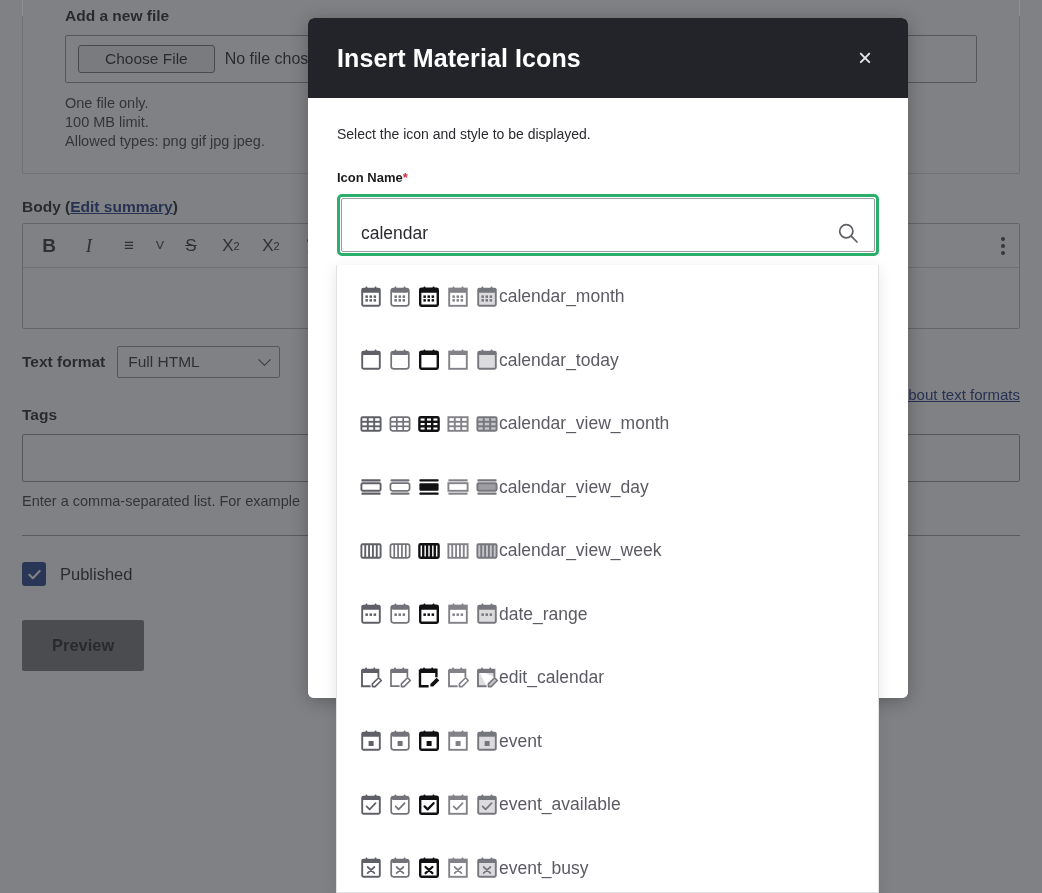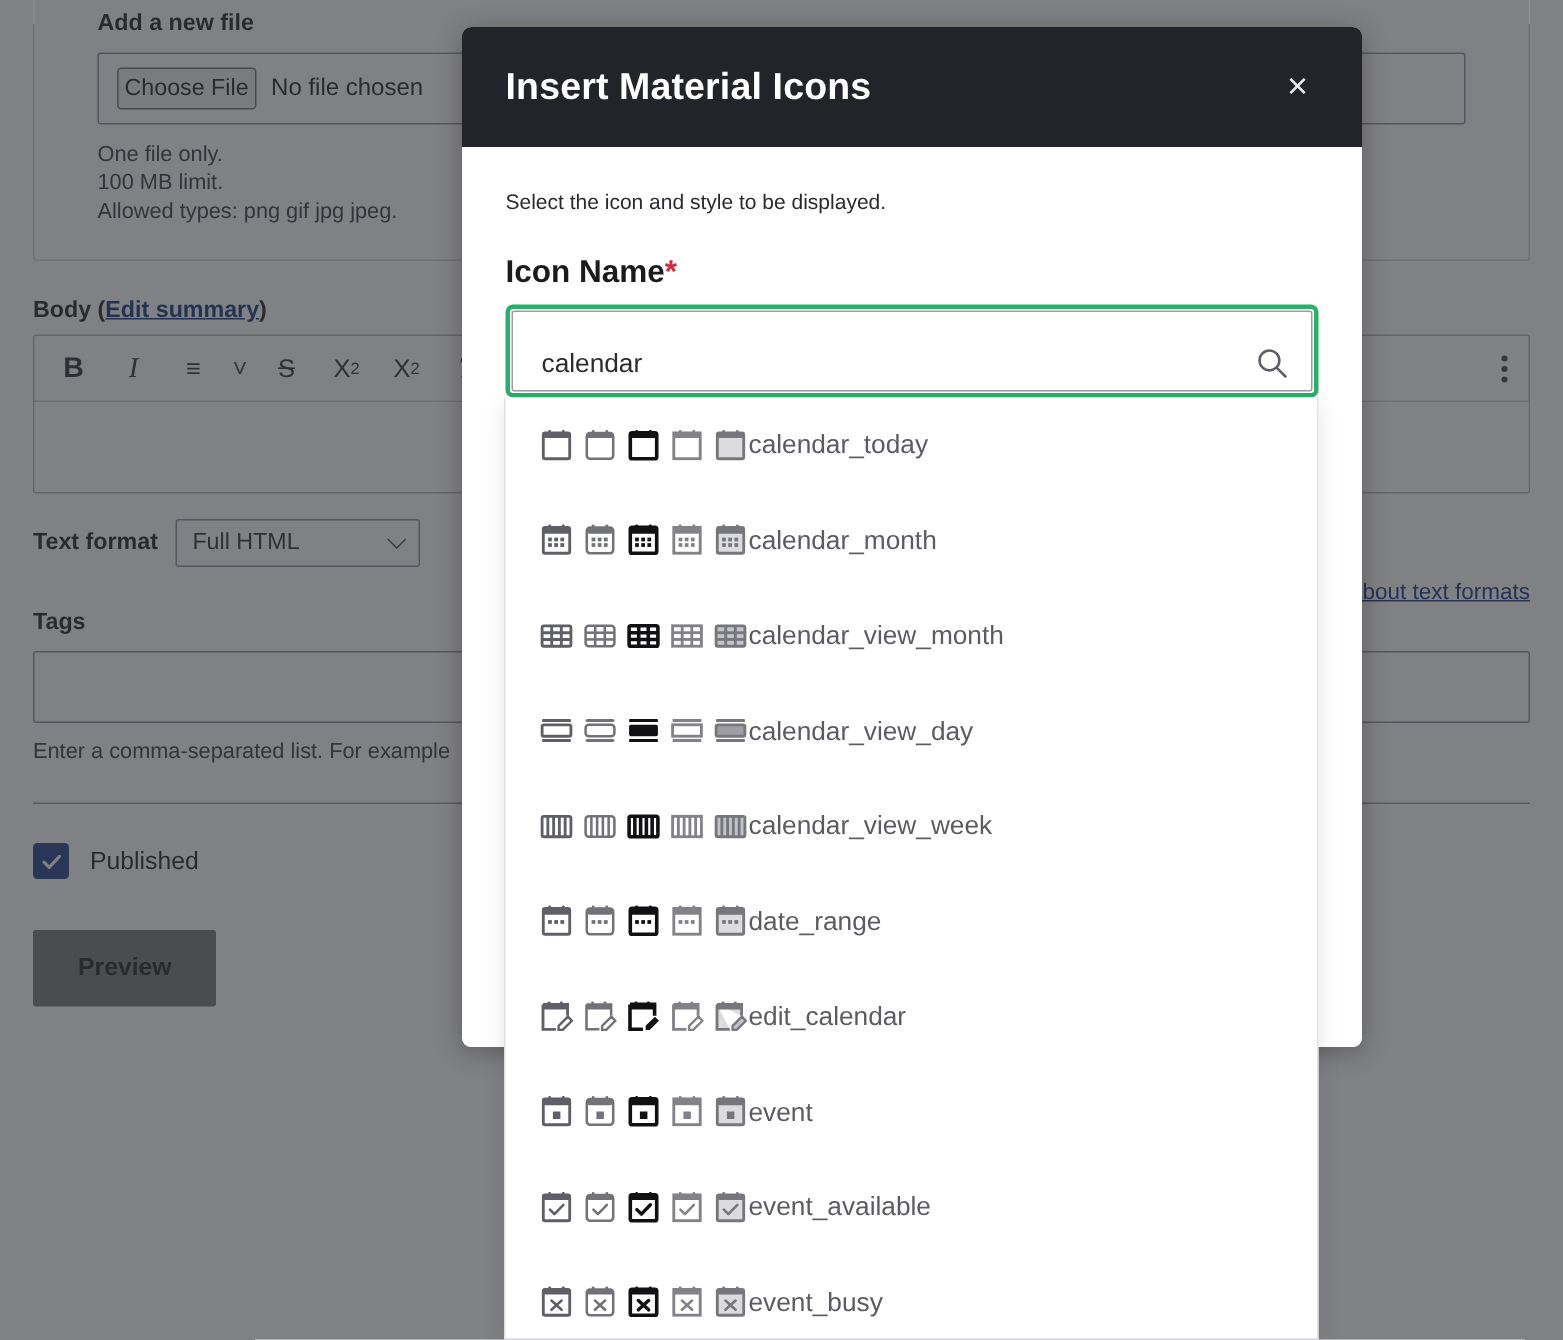--- a/index.html
+++ b/index.html
@@ -49,21 +49,21 @@
     padding: 0 12px;
     background: #fff;
     max-width: 915px;
   }
   .choose-file-btn {
     border: 1px solid #6e6e72;
     border-radius: 3px;
     background: #efeff0;
     font-size: 15.5px;
     color: #1b1b1d;
-    padding: 4px 4px;
+    padding: 4px 26px;
     font-family: "Liberation Sans", sans-serif;
   }
   .no-file-text {
     font-size: 16px;
     color: #1b1b1d;
     margin-left: 10px;
     white-space: nowrap;
   }
   .file-desc {
     font-size: 14.5px;
@@ -220,21 +220,21 @@
     background: transparent; border: none;
     color: #e9e9ec; font-size: 24px; line-height: 1;
     padding: 6px 8px;
     font-family: "Liberation Sans", sans-serif;
   }
   .modal-body { padding: 28px 29px 0 29px; position: relative; }
   .modal-desc {
     font-size: 14px; color: #2a2a2f; margin: 0 0 28px 0;
   }
   .icon-name-label {
-    font-size: 21px; font-weight: bold; color: #1b1b1d;
+    font-size: 13px; font-weight: bold; color: #1b1b1d;
     margin-bottom: 9px;
   }
   .req-star { color: #d6293e; font-weight: bold; }
 
   
   .search-wrap {
     position: relative;
     border: 3px solid #2aaf6a;
     border-radius: 5px;
     padding: 1px;
@@ -388,65 +388,20 @@
 </div>
 
 <div id="autocomplete">
     <div class="ac-item">
       <span class="ac-icons">
         <span style="display: block;">
           <svg class="mi" viewBox="0 0 24 24" style="opacity:1">
             <rect x="6.6" y="1.6" width="1.7" height="3.2" rx="0.6" fill="#5f5f67"></rect>
             <rect x="15.7" y="1.6" width="1.7" height="3.2" rx="0.6" fill="#5f5f67"></rect>
             <rect x="3.2" y="3.6" width="17.6" height="17.2" rx="1.2" fill="none" stroke="#5f5f67" stroke-width="1.9"></rect>
-            <rect x="3.2" y="3.6" width="17.6" height="3.4" rx="1.2" fill="#5f5f67"></rect>
-          </svg>
-        </span>
-        <span style="display: block;">
-          <svg class="mi" viewBox="0 0 24 24" style="opacity:0.88">
-            <rect x="6.6" y="1.6" width="1.7" height="3.2" rx="0.6" fill="#5f5f67"></rect>
-            <rect x="15.7" y="1.6" width="1.7" height="3.2" rx="0.6" fill="#5f5f67"></rect>
-            <rect x="3.2" y="3.6" width="17.6" height="17.2" rx="2.2" fill="none" stroke="#5f5f67" stroke-width="1.7"></rect>
-            <rect x="3.2" y="3.6" width="17.6" height="3.4" rx="2.2" fill="#5f5f67"></rect>
-          </svg>
-        </span>
-        <span style="display: block;">
-          <svg class="mi" viewBox="0 0 24 24" style="opacity:1">
-            <rect x="6.6" y="1.6" width="1.7" height="3.2" rx="0.6" fill="#111114"></rect>
-            <rect x="15.7" y="1.6" width="1.7" height="3.2" rx="0.6" fill="#111114"></rect>
-            <rect x="3.2" y="3.6" width="17.6" height="17.2" rx="1.2" fill="none" stroke="#111114" stroke-width="2.4"></rect>
-            <rect x="3.2" y="3.6" width="17.6" height="3.4" rx="1.2" fill="#111114"></rect>
-          </svg>
-        </span>
-        <span style="display: block;">
-          <svg class="mi" viewBox="0 0 24 24" style="opacity:0.78">
-            <rect x="6.6" y="1.6" width="1.7" height="3.2" rx="0.6" fill="#5f5f67"></rect>
-            <rect x="15.7" y="1.6" width="1.7" height="3.2" rx="0.6" fill="#5f5f67"></rect>
-            <rect x="3.2" y="3.6" width="17.6" height="17.2" rx="0" fill="none" stroke="#5f5f67" stroke-width="1.9"></rect>
-            <rect x="3.2" y="3.6" width="17.6" height="3.4" rx="0" fill="#5f5f67"></rect>
-          </svg>
-        </span>
-        <span style="display: block;">
-          <svg class="mi" viewBox="0 0 24 24" style="opacity:0.85">
-            <rect x="6.6" y="1.6" width="1.7" height="3.2" rx="0.6" fill="#5f5f67"></rect>
-            <rect x="15.7" y="1.6" width="1.7" height="3.2" rx="0.6" fill="#5f5f67"></rect>
-            <rect x="3.2" y="3.6" width="17.6" height="17.2" rx="1.2" fill="#d6d6da" stroke="#5f5f67" stroke-width="1.9"></rect>
-            <rect x="3.2" y="3.6" width="17.6" height="3.4" rx="1.2" fill="#5f5f67"></rect>
-          </svg>
-        </span>
-      </span>
-      <span class="ac-label">calendar_today</span>
-    </div>
-    <div class="ac-item">
-      <span class="ac-icons">
-        <span style="display: block;">
-          <svg class="mi" viewBox="0 0 24 24" style="opacity:1">
-            <rect x="6.6" y="1.6" width="1.7" height="3.2" rx="0.6" fill="#5f5f67"></rect>
-            <rect x="15.7" y="1.6" width="1.7" height="3.2" rx="0.6" fill="#5f5f67"></rect>
-            <rect x="3.2" y="3.6" width="17.6" height="17.2" rx="1.2" fill="none" stroke="#5f5f67" stroke-width="1.9"></rect>
             <rect x="3.2" y="3.6" width="17.6" height="4.2" rx="1.2" fill="#5f5f67"></rect>
             <rect x="6.4" y="10.4" width="2.5" height="2.5" fill="#5f5f67"></rect>
             <rect x="10.5" y="10.4" width="2.5" height="2.5" fill="#5f5f67"></rect>
             <rect x="14.6" y="10.4" width="2.5" height="2.5" fill="#5f5f67"></rect>
             <rect x="6.4" y="14.100000000000001" width="2.5" height="2.5" fill="#5f5f67"></rect>
             <rect x="10.5" y="14.100000000000001" width="2.5" height="2.5" fill="#5f5f67"></rect>
             <rect x="14.6" y="14.100000000000001" width="2.5" height="2.5" fill="#5f5f67"></rect>
           </svg>
         </span>
         <span style="display: block;">
@@ -505,20 +460,65 @@
             <rect x="14.6" y="14.100000000000001" width="2.5" height="2.5" fill="#5f5f67"></rect>
           </svg>
         </span>
       </span>
       <span class="ac-label">calendar_month</span>
     </div>
     <div class="ac-item">
       <span class="ac-icons">
         <span style="display: block;">
           <svg class="mi" viewBox="0 0 24 24" style="opacity:1">
+            <rect x="6.6" y="1.6" width="1.7" height="3.2" rx="0.6" fill="#5f5f67"></rect>
+            <rect x="15.7" y="1.6" width="1.7" height="3.2" rx="0.6" fill="#5f5f67"></rect>
+            <rect x="3.2" y="3.6" width="17.6" height="17.2" rx="1.2" fill="none" stroke="#5f5f67" stroke-width="1.9"></rect>
+            <rect x="3.2" y="3.6" width="17.6" height="3.4" rx="1.2" fill="#5f5f67"></rect>
+          </svg>
+        </span>
+        <span style="display: block;">
+          <svg class="mi" viewBox="0 0 24 24" style="opacity:0.88">
+            <rect x="6.6" y="1.6" width="1.7" height="3.2" rx="0.6" fill="#5f5f67"></rect>
+            <rect x="15.7" y="1.6" width="1.7" height="3.2" rx="0.6" fill="#5f5f67"></rect>
+            <rect x="3.2" y="3.6" width="17.6" height="17.2" rx="2.2" fill="none" stroke="#5f5f67" stroke-width="1.7"></rect>
+            <rect x="3.2" y="3.6" width="17.6" height="3.4" rx="2.2" fill="#5f5f67"></rect>
+          </svg>
+        </span>
+        <span style="display: block;">
+          <svg class="mi" viewBox="0 0 24 24" style="opacity:1">
+            <rect x="6.6" y="1.6" width="1.7" height="3.2" rx="0.6" fill="#111114"></rect>
+            <rect x="15.7" y="1.6" width="1.7" height="3.2" rx="0.6" fill="#111114"></rect>
+            <rect x="3.2" y="3.6" width="17.6" height="17.2" rx="1.2" fill="none" stroke="#111114" stroke-width="2.4"></rect>
+            <rect x="3.2" y="3.6" width="17.6" height="3.4" rx="1.2" fill="#111114"></rect>
+          </svg>
+        </span>
+        <span style="display: block;">
+          <svg class="mi" viewBox="0 0 24 24" style="opacity:0.78">
+            <rect x="6.6" y="1.6" width="1.7" height="3.2" rx="0.6" fill="#5f5f67"></rect>
+            <rect x="15.7" y="1.6" width="1.7" height="3.2" rx="0.6" fill="#5f5f67"></rect>
+            <rect x="3.2" y="3.6" width="17.6" height="17.2" rx="0" fill="none" stroke="#5f5f67" stroke-width="1.9"></rect>
+            <rect x="3.2" y="3.6" width="17.6" height="3.4" rx="0" fill="#5f5f67"></rect>
+          </svg>
+        </span>
+        <span style="display: block;">
+          <svg class="mi" viewBox="0 0 24 24" style="opacity:0.85">
+            <rect x="6.6" y="1.6" width="1.7" height="3.2" rx="0.6" fill="#5f5f67"></rect>
+            <rect x="15.7" y="1.6" width="1.7" height="3.2" rx="0.6" fill="#5f5f67"></rect>
+            <rect x="3.2" y="3.6" width="17.6" height="17.2" rx="1.2" fill="#d6d6da" stroke="#5f5f67" stroke-width="1.9"></rect>
+            <rect x="3.2" y="3.6" width="17.6" height="3.4" rx="1.2" fill="#5f5f67"></rect>
+          </svg>
+        </span>
+      </span>
+      <span class="ac-label">calendar_today</span>
+    </div>
+    <div class="ac-item">
+      <span class="ac-icons">
+        <span style="display: block;">
+          <svg class="mi" viewBox="0 0 24 24" style="opacity:1">
             <rect x="2.4" y="5.2" width="19.2" height="13.6" rx="1.2" fill="none" stroke="#5f5f67" stroke-width="1.9"></rect>
             <line x1="2.4" y1="9.8" x2="21.6" y2="9.8" stroke="#5f5f67" stroke-width="1.9"></line>
             <line x1="2.4" y1="14.3" x2="21.6" y2="14.3" stroke="#5f5f67" stroke-width="1.9"></line>
             <line x1="8.8" y1="5.2" x2="8.8" y2="18.8" stroke="#5f5f67" stroke-width="1.9"></line>
             <line x1="15.2" y1="5.2" x2="15.2" y2="18.8" stroke="#5f5f67" stroke-width="1.9"></line>
           </svg>
         </span>
         <span style="display: block;">
           <svg class="mi" viewBox="0 0 24 24" style="opacity:0.88">
             <rect x="2.4" y="5.2" width="19.2" height="13.6" rx="2.2" fill="none" stroke="#5f5f67" stroke-width="1.7"></rect>

